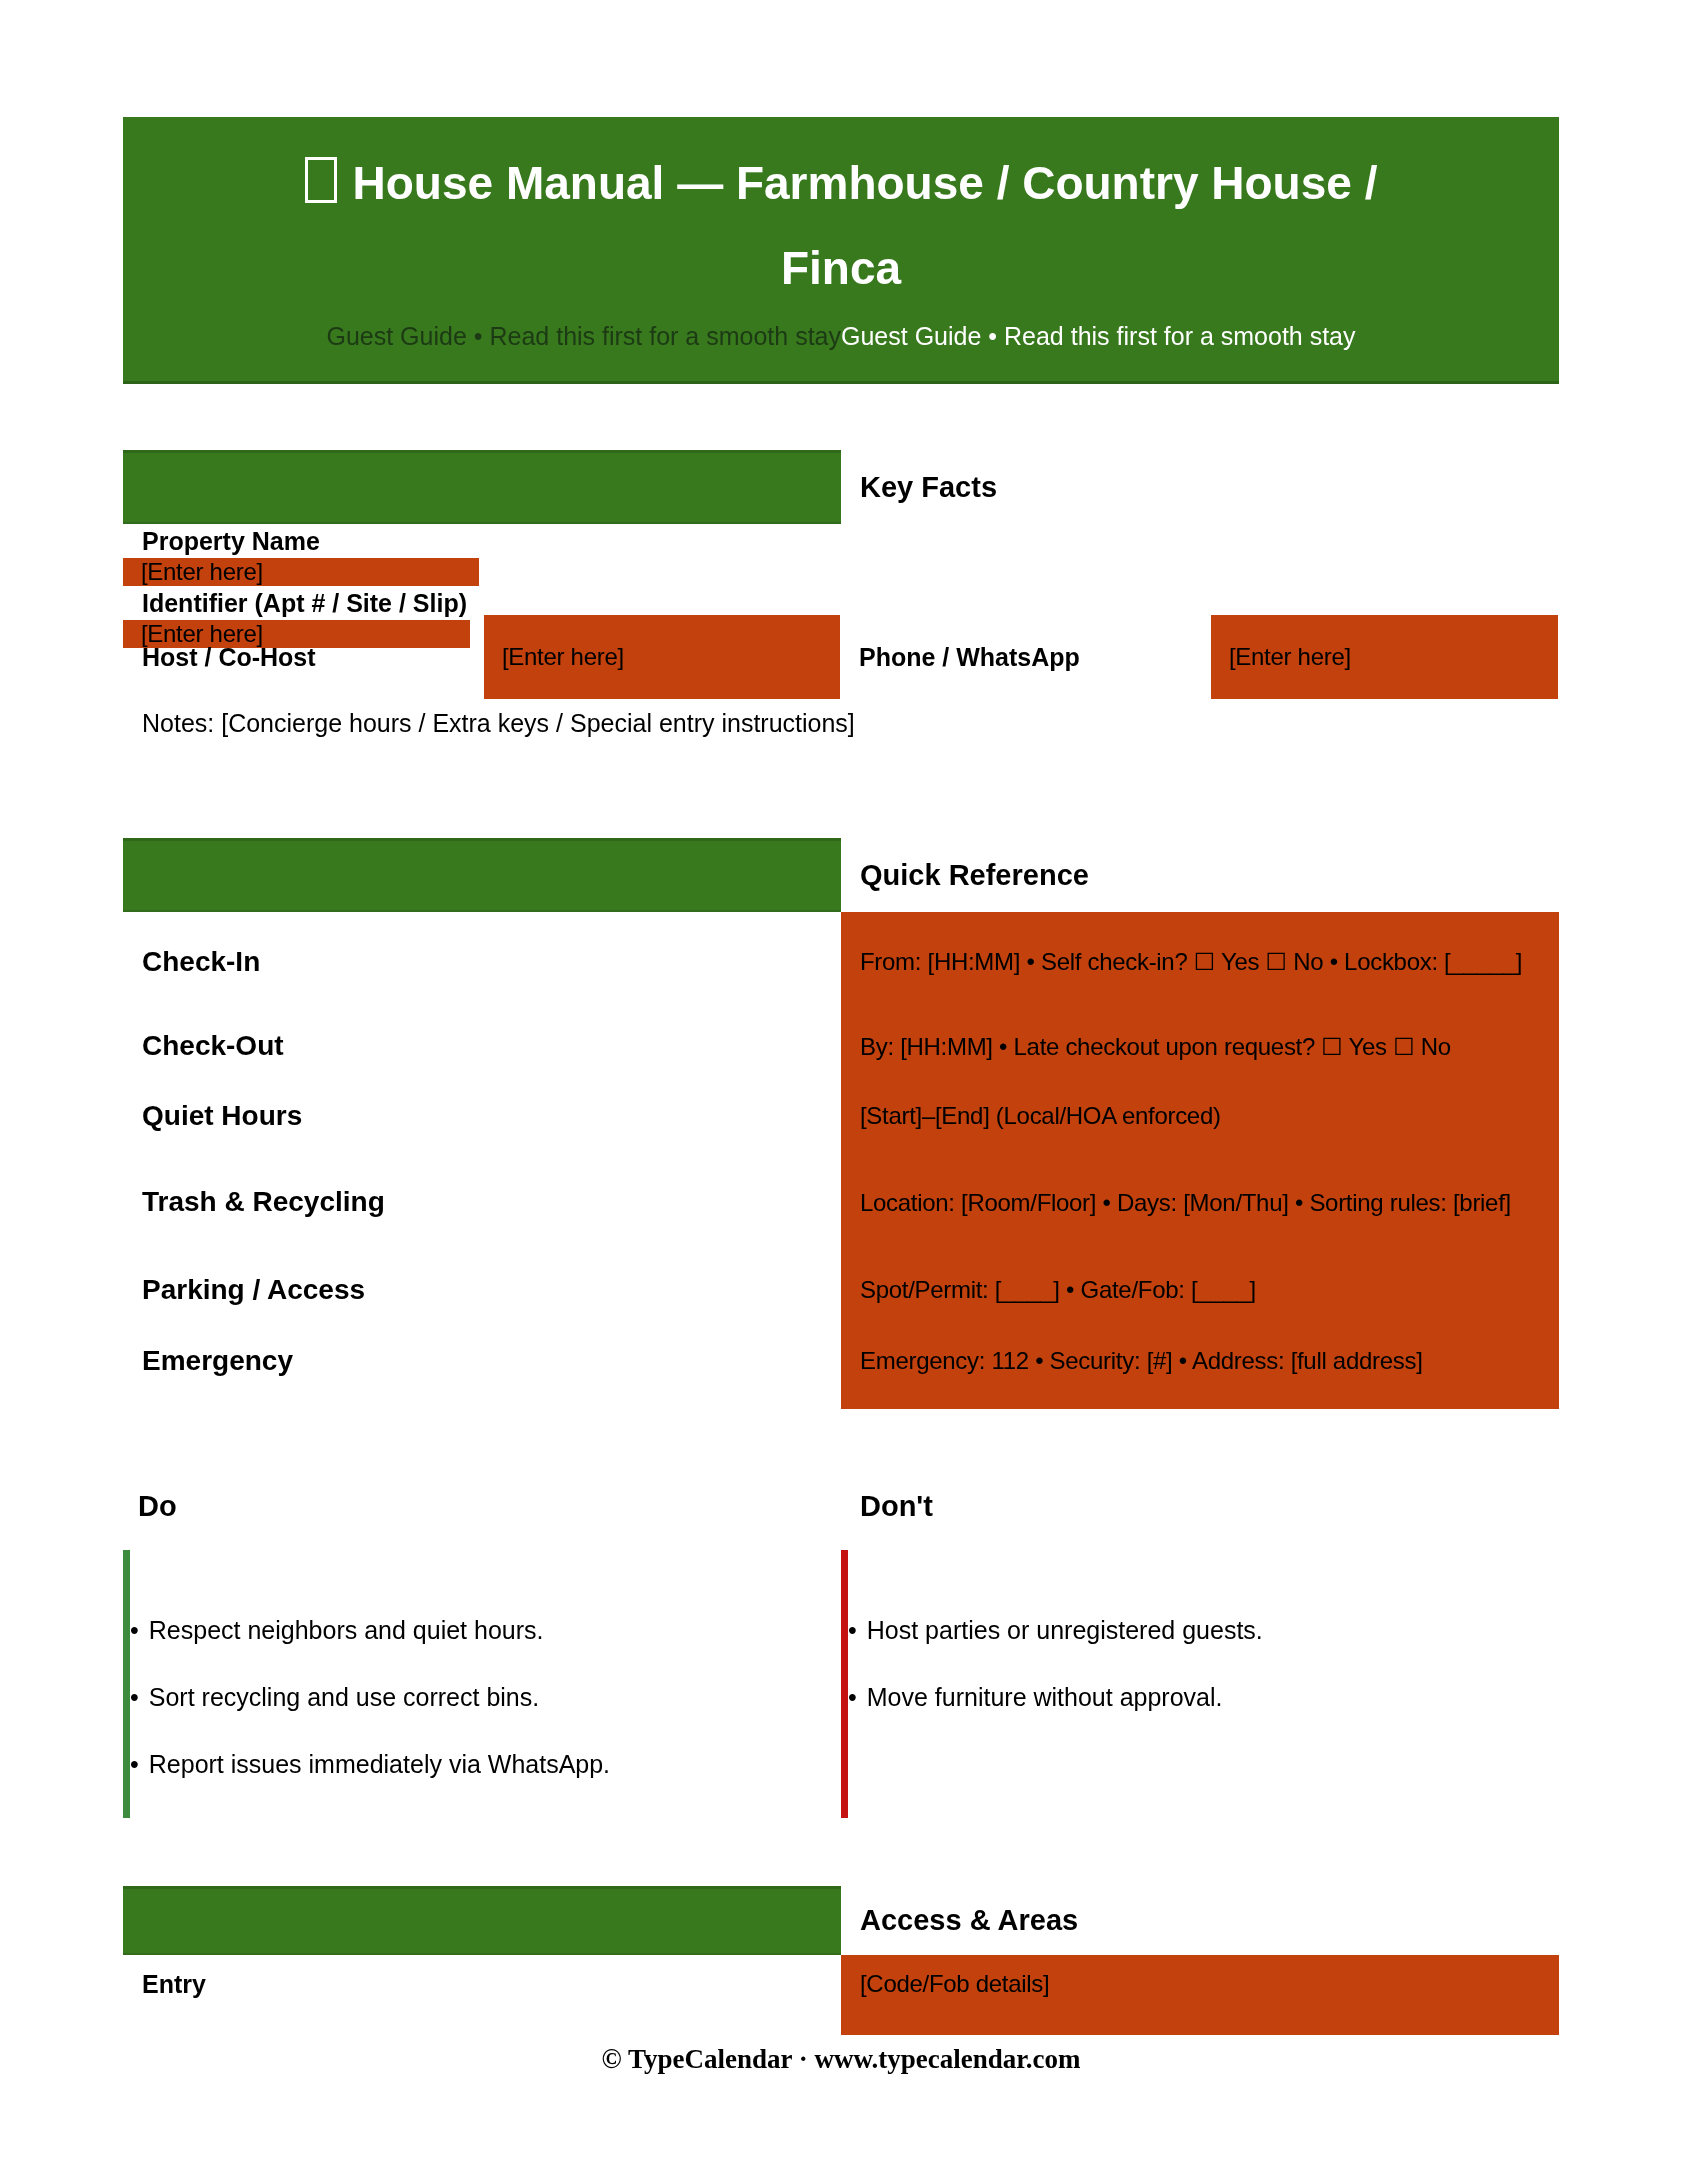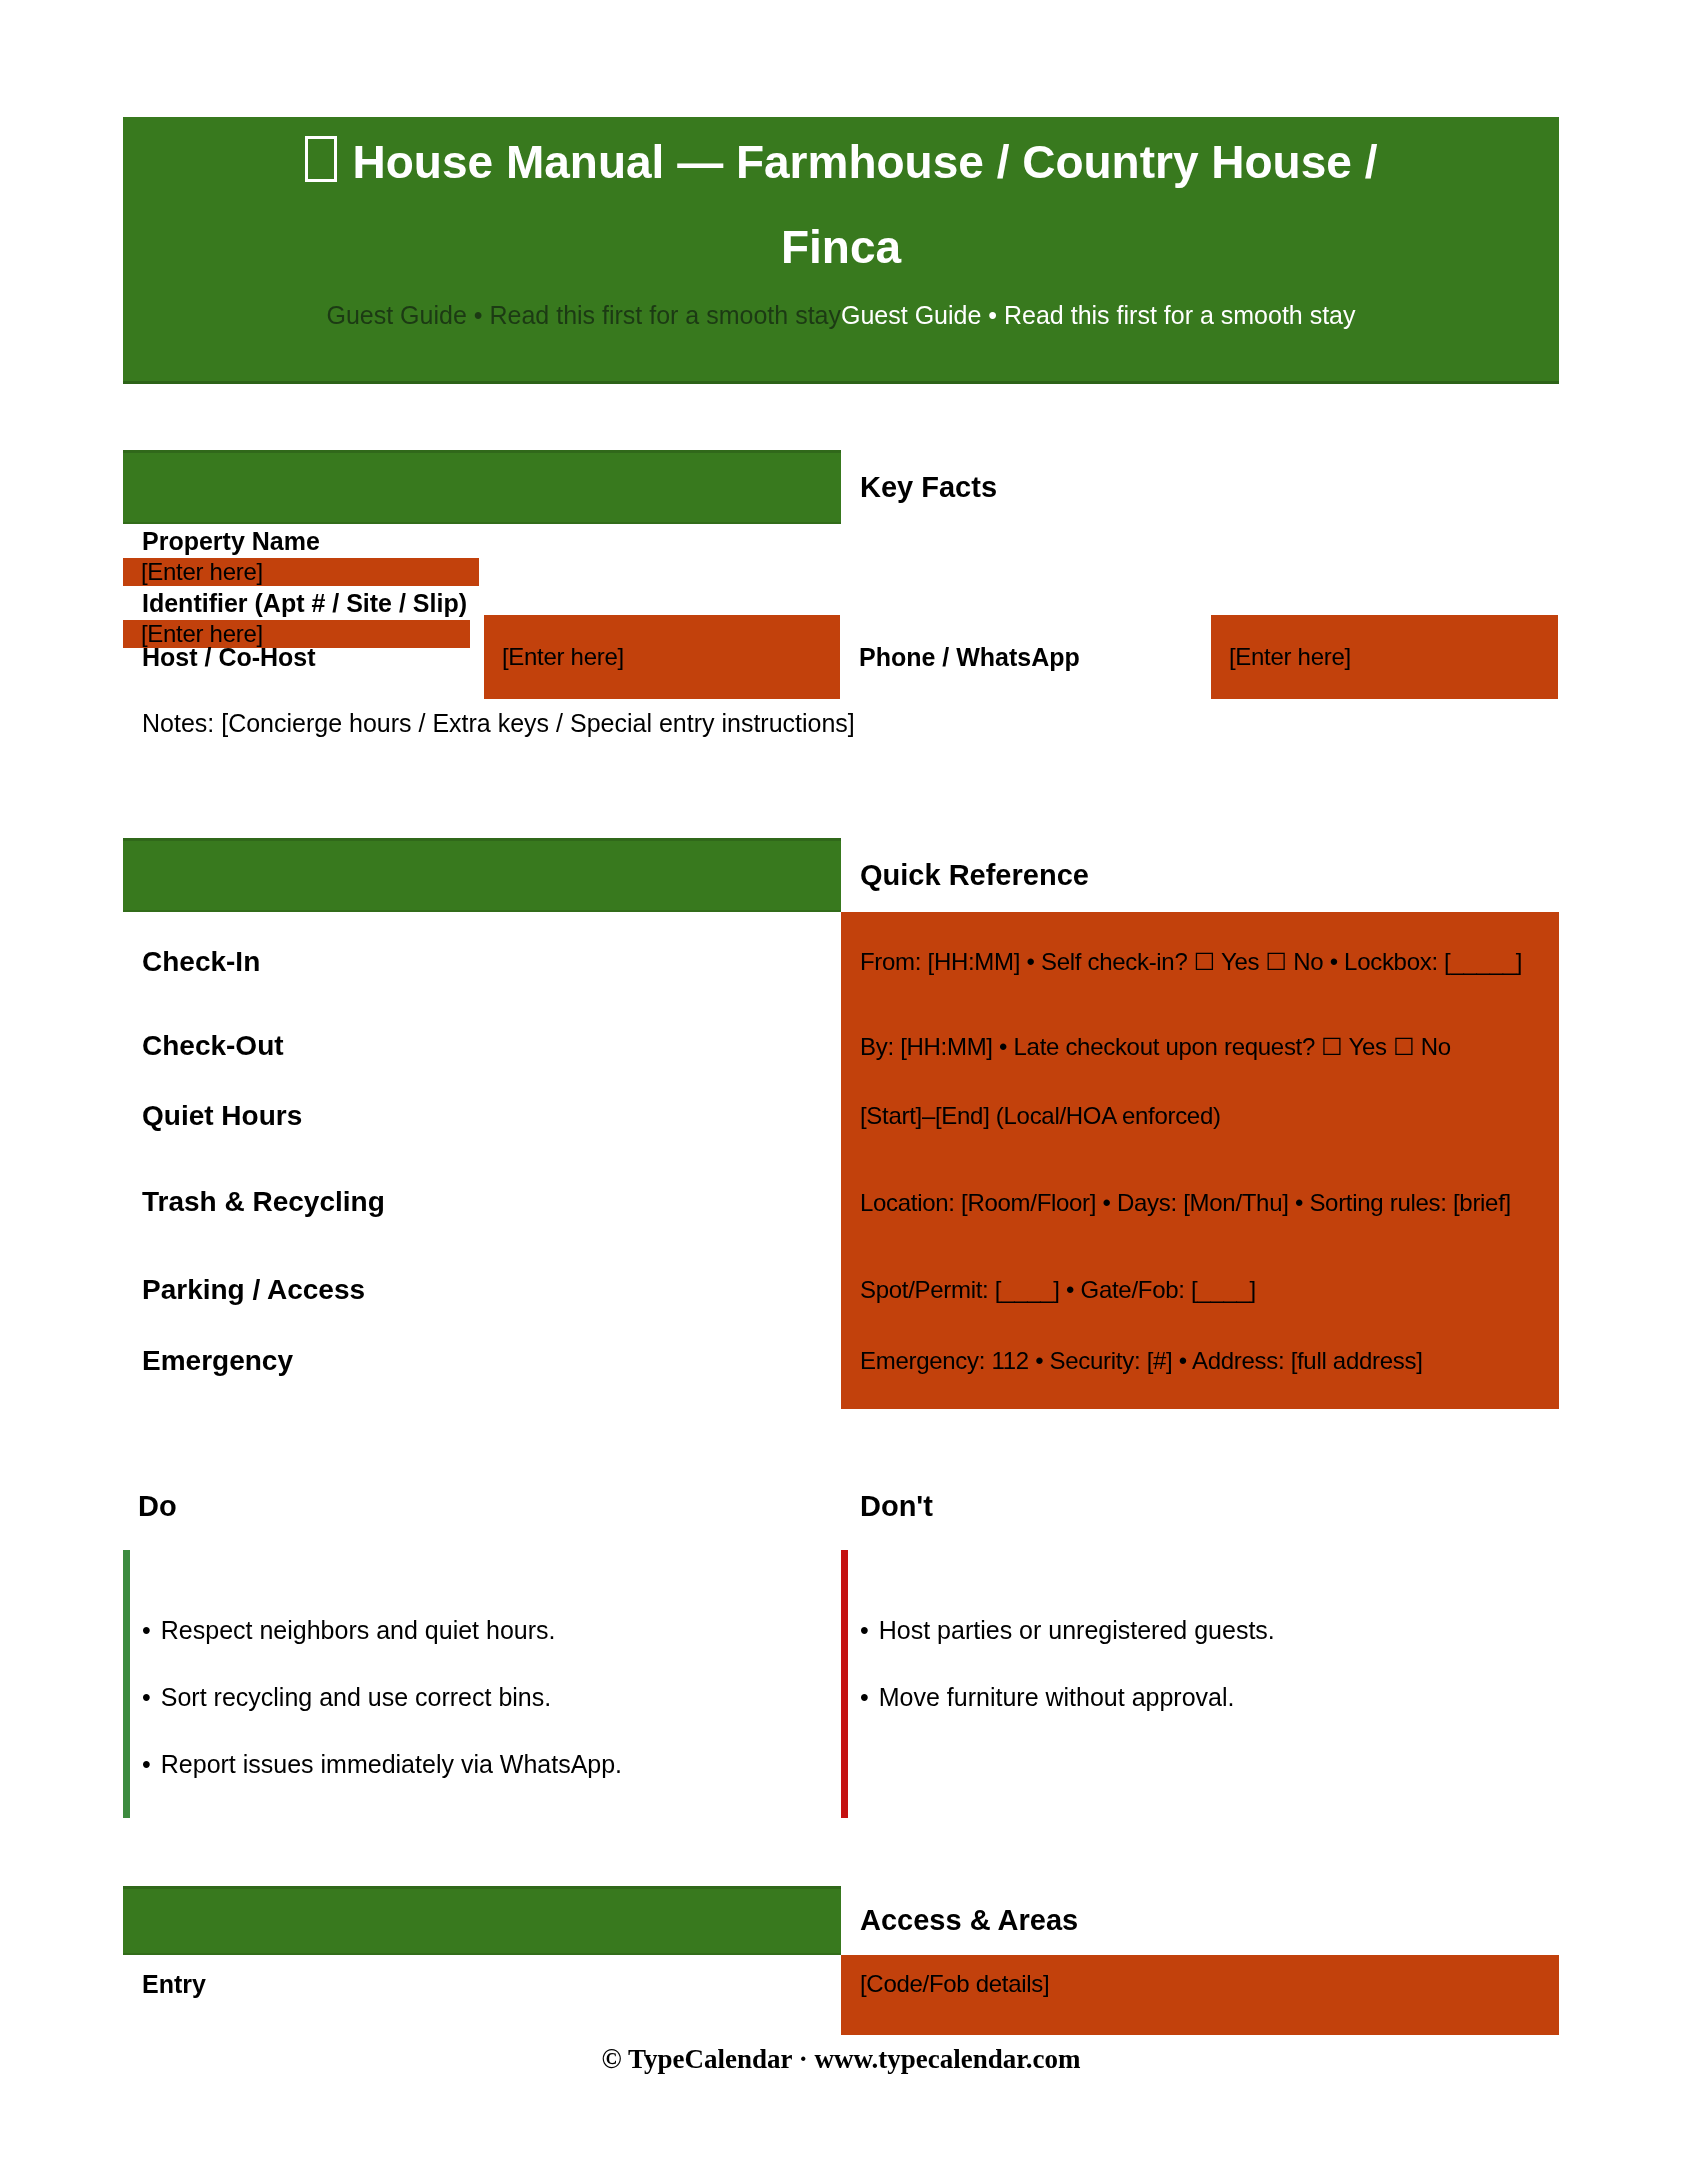--- a/index.html
+++ b/index.html
@@ -3,21 +3,21 @@
 <meta charset="utf-8">
 <style>
   html,body{margin:0;padding:0;background:#ffffff;}
   .page{
     position:relative;width:1683px;height:2178px;background:#ffffff;
     overflow:hidden;font-family:"Liberation Sans","DejaVu Sans",sans-serif;color:#000;
   }
   
   .banner{
     margin:117px 0 0 123px;width:1436px;height:267px;box-sizing:border-box;
-    background:#38791e;text-align:center;padding-top:3px;
+    background:#38791e;text-align:center;padding-top:24px;
     border-bottom:3px solid rgba(0,0,0,.18);
   }
   .banner-title{
     max-width:1188px;margin:0 auto;font-size:46px;font-weight:bold;
     color:#ffffff;line-height:85px;
   }
   .tofu{
     display:inline-block;width:26px;height:40px;border:3px solid #ffffff;
     margin-right:16px;vertical-align:-4px;
   }
@@ -63,21 +63,21 @@
   }
   .rh100{height:99px;} .rh71{height:70px;} .rh70{height:69px;}
   .rh105{height:104px;} .rh72{height:71px;} .rh13{height:13px;}
   
   .dd{display:flex;margin-top:79px;}
   .dd-col{width:718px;box-sizing:border-box;}
   .dd-heading{font-size:29px;font-weight:bold;line-height:36px;padding-left:19px;}
   .dd-col.left .dd-heading{padding-left:15px;}
   .quote{
     margin-top:26px;height:268px;box-sizing:border-box;
-    padding-top:63px;padding-left:12px;padding-right:20px;border-left:7px solid #3d8b3f;
+    padding-top:63px;padding-right:20px;border-left:7px solid #3d8b3f;
   }
   .quote.red{border-left-color:#c41111;}
   .bullet{font-size:25px;line-height:34px;margin-bottom:33px;}
   .bullet .b{margin-right:10px;}
   
   .ar{margin-top:68px;}
   .ar-row{display:flex;}
   .ar-label{
     width:718px;box-sizing:border-box;padding:12px 14px 0 19px;
     font-weight:bold;font-size:25px;line-height:34px;

